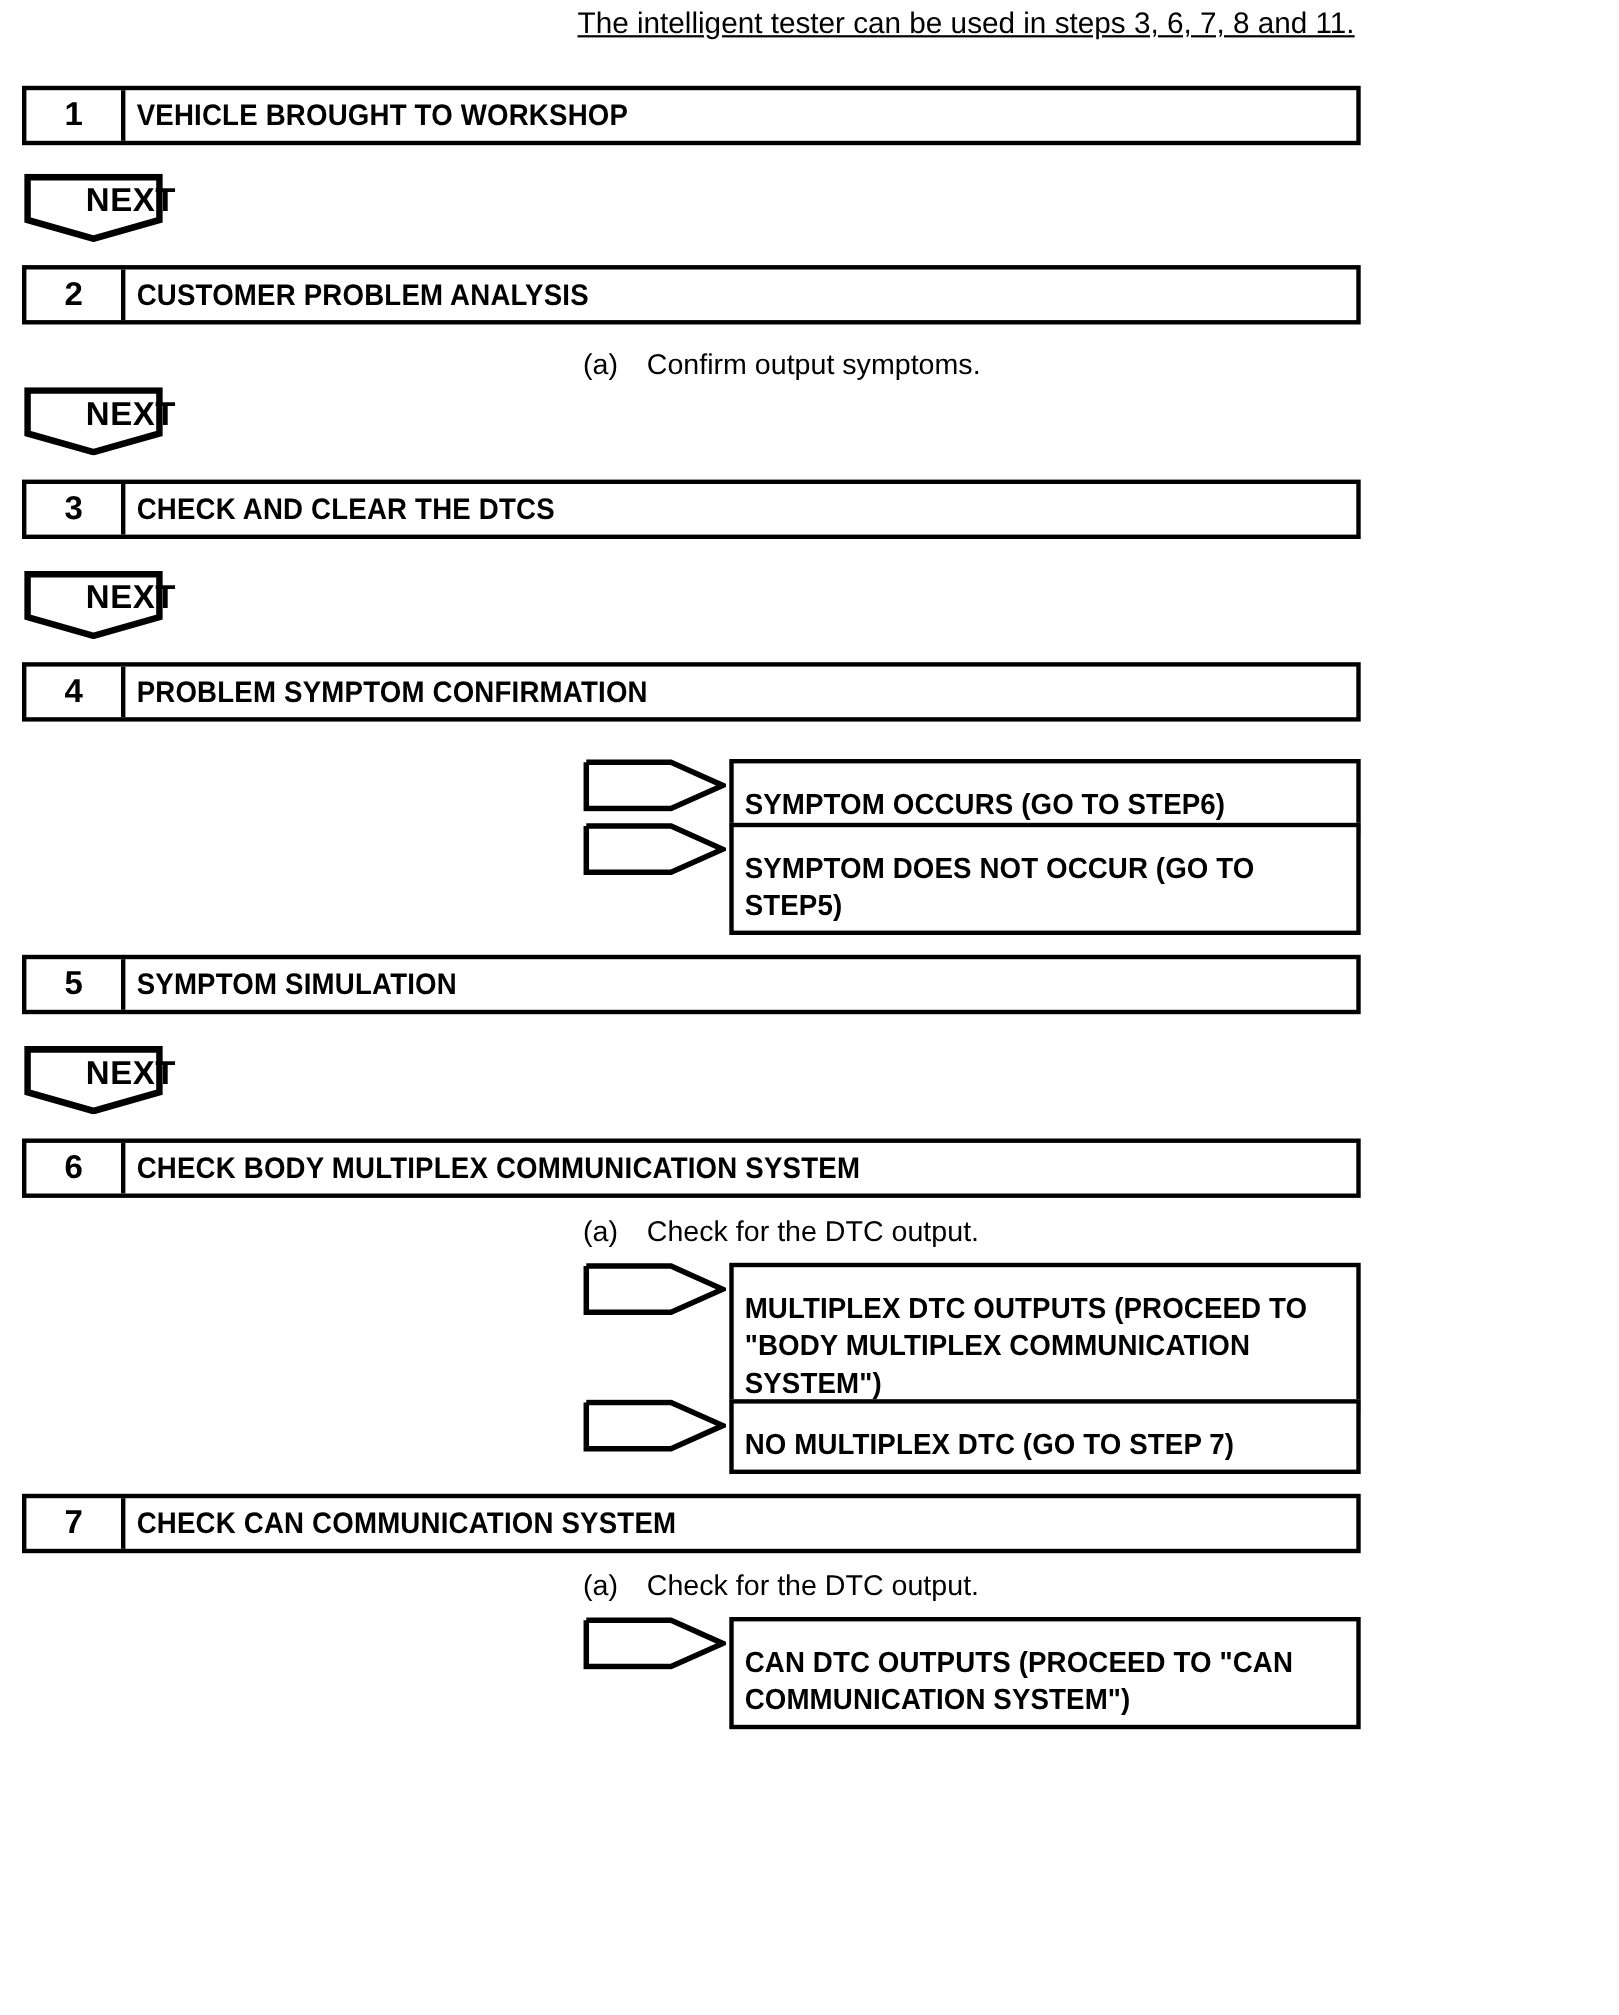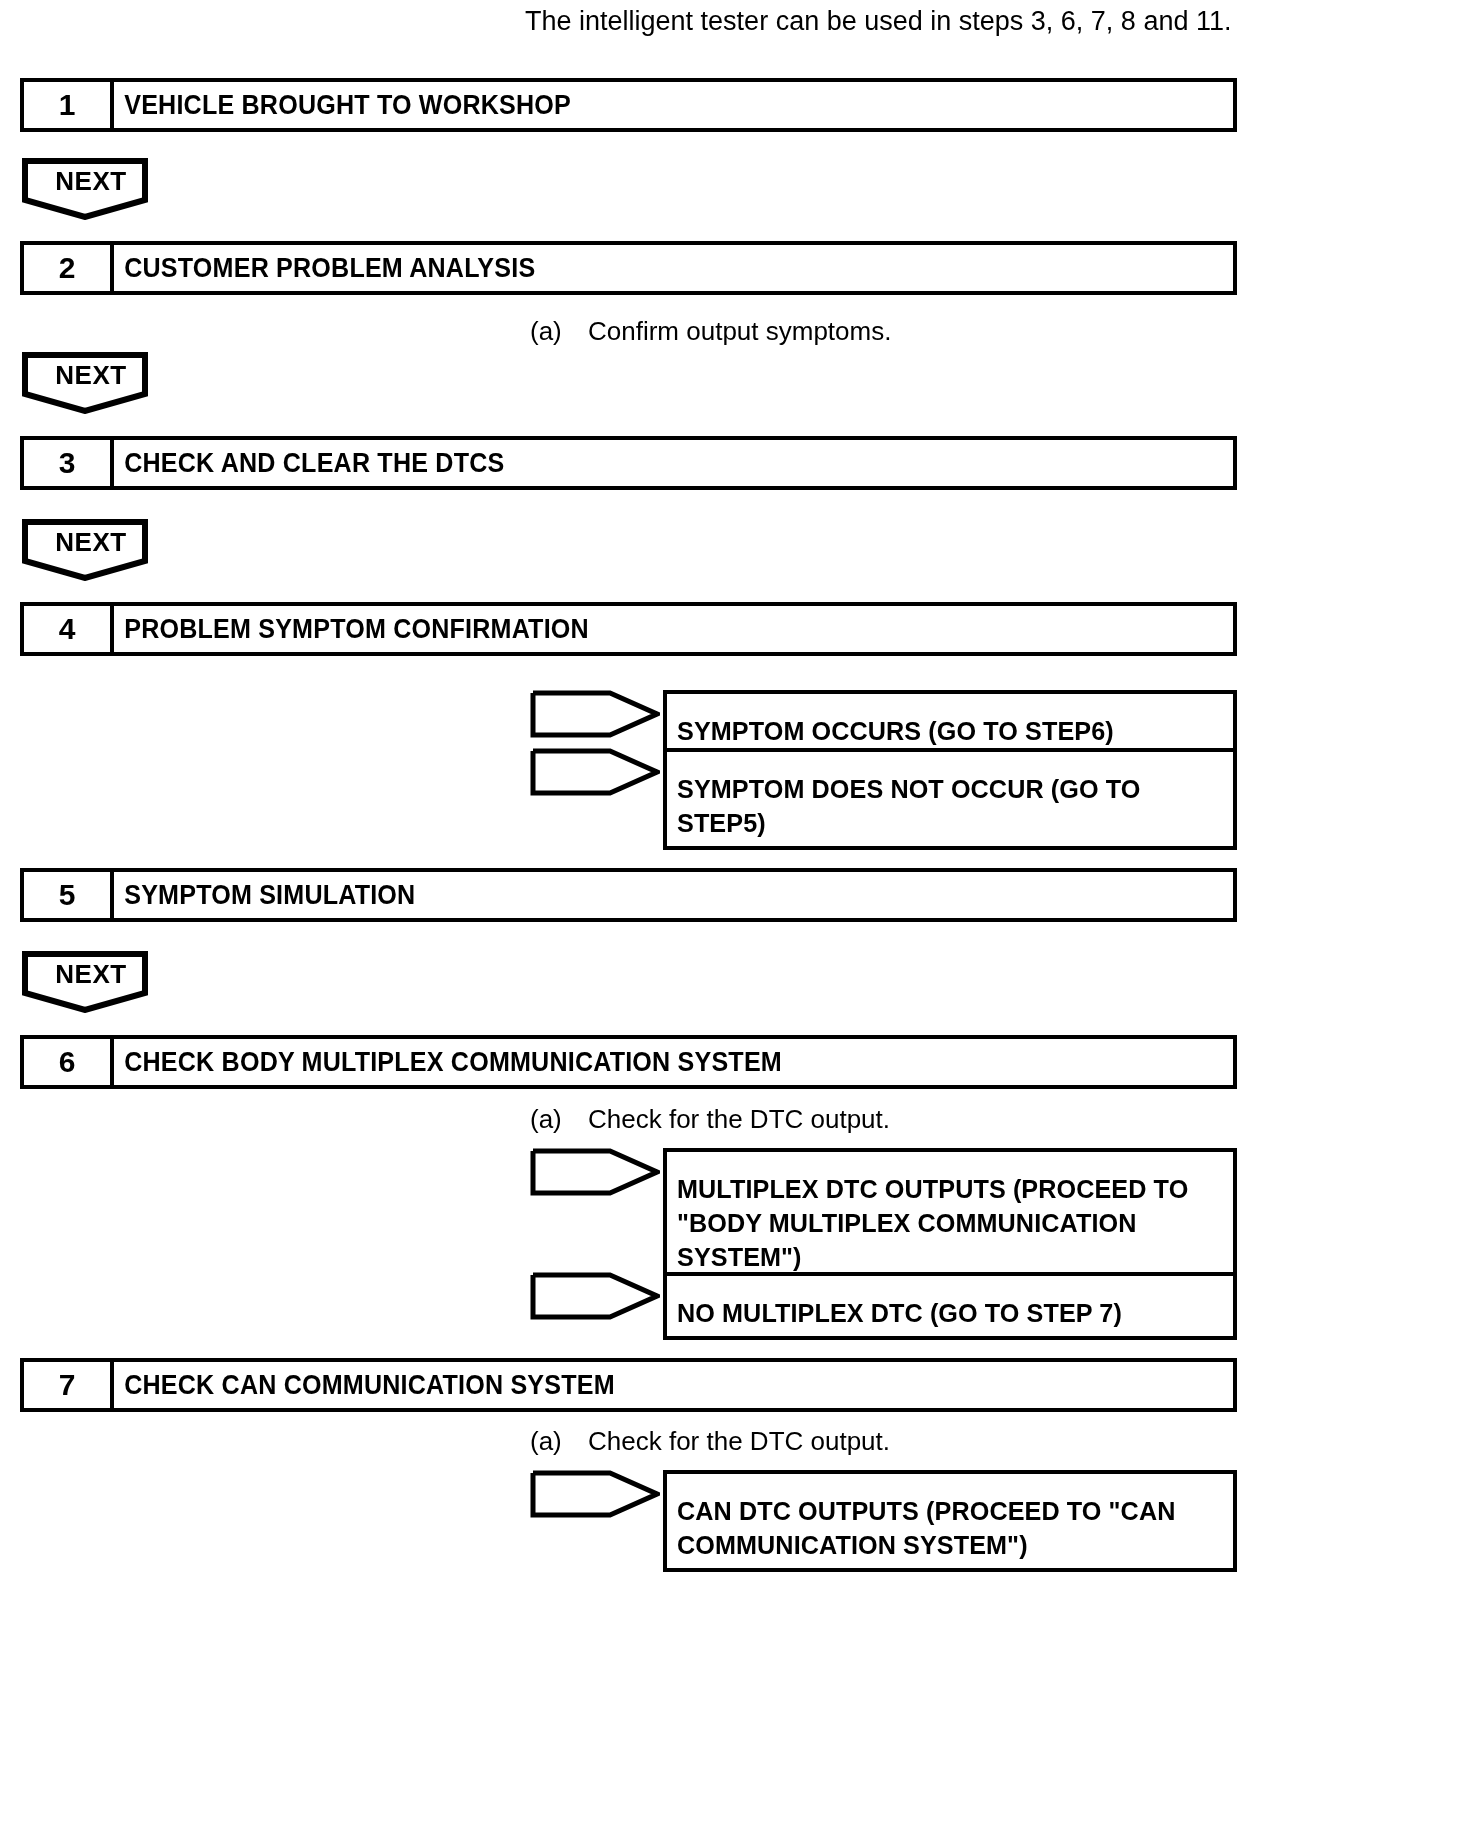--- a/index.html
+++ b/index.html
@@ -25,20 +25,21 @@
   
   .header-note {
     position: absolute;
     left: 525px;
     top: 6px;
     font-family: "Liberation Sans", sans-serif;
     font-size: 27px;
     font-weight: 400;
     letter-spacing: 0px;
     white-space: nowrap;
+    text-decoration: underline;
   }
 
   
   .step-row {
     position: absolute;
     left: 20px;
     width: 1217px;
     box-sizing: border-box;
     border: 4px solid #000;
     background: #fff;
@@ -81,24 +82,24 @@
   .next-chevron svg {
     display: block;
     width: 126px;
     height: 62px;
   }
   .next-chevron .next-label {
     position: absolute;
     left: 0;
     top: 8px;
     width: 138px;
-    text-align: center;
+    text-align: right;
     font-family: "Liberation Sans Narrow", "Liberation Sans", sans-serif;
     font-weight: bold;
-    font-size: 26px;
+    font-size: 30px;
     letter-spacing: 0.5px;
     pointer-events: none;
   }
 
   
   .note-line {
     position: absolute;
     left: 530px;
     font-family: "Liberation Sans", sans-serif;
     font-size: 26px;

